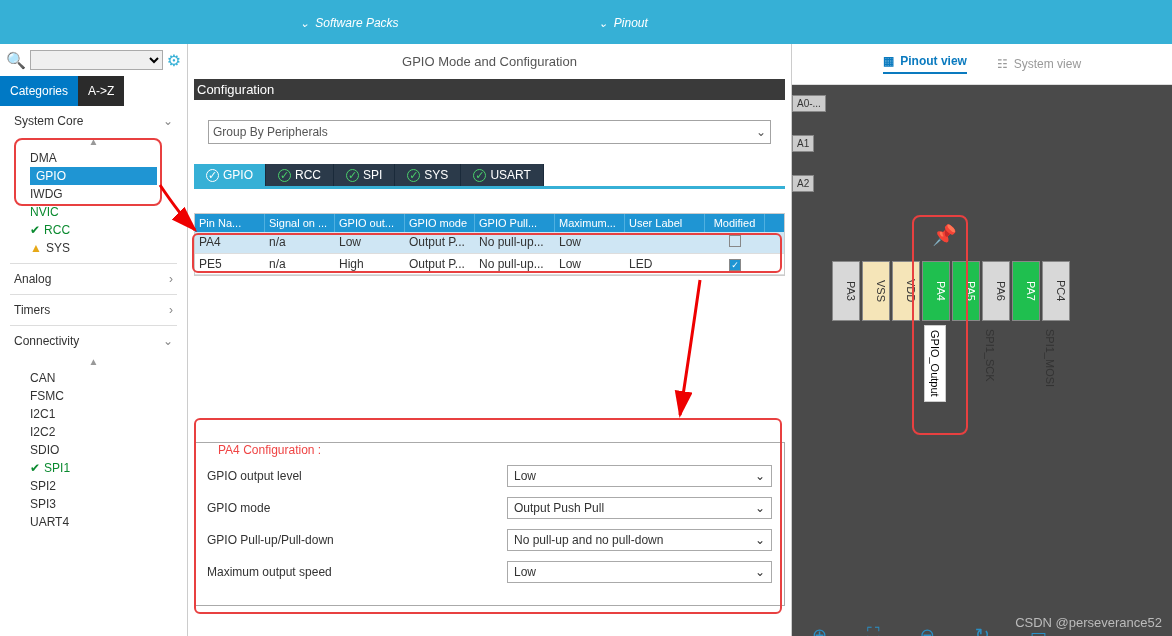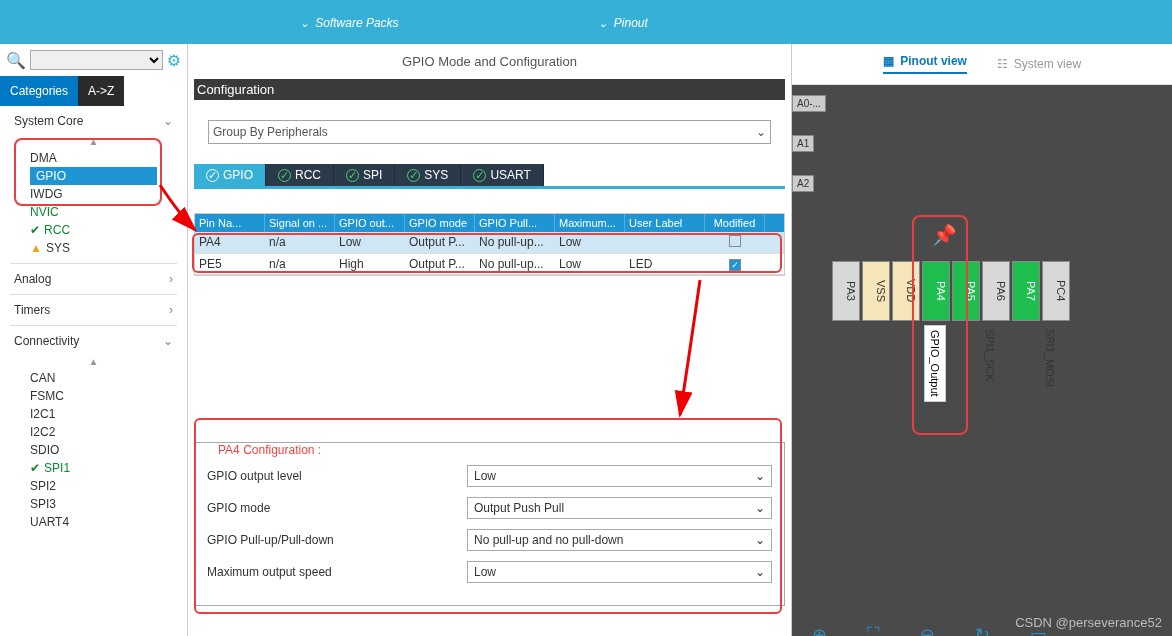--- a/index.html
+++ b/index.html
@@ -47,21 +47,21 @@
 .th{padding:3px 4px;border-right:1px solid #4fb0e0;font-size:11px;overflow:hidden;white-space:nowrap;}
 .c1{width:70px;}.c2{width:70px;}.c3{width:70px;}.c4{width:70px;}.c5{width:80px;}.c6{width:70px;}.c7{width:80px;}.c8{width:60px;text-align:center;}
 .trow{display:flex;border-bottom:1px solid #ddd;}
 .trow.selrow{background:#cfe6f4;}
 .td{padding:3px 4px;font-size:12px;color:#333;overflow:hidden;white-space:nowrap;}
 .cb{display:inline-block;width:12px;height:12px;border:1px solid #888;}
 .cb.on{background:#1f95d3;color:#fff;font-size:9px;text-align:center;line-height:11px;}
 .red-box-table{border:2px solid #e84040;border-radius:6px;position:absolute;left:192px;top:233px;width:590px;height:40px;pointer-events:none;}
 .config-panel{margin:160px 6px 6px 6px;border:1px solid #aaa;padding:12px;position:relative;}
 .config-legend{position:absolute;top:-8px;left:19px;background:#fff;padding:0 4px;color:#ef4444;margin-top:8px;}
-.cfgrow{display:flex;align-items:center;margin:10px 0;}
+.cfgrow{display:flex;align-items:center;margin:10px 0;gap:40px;}
 .cfglbl{width:260px;color:#333;}
 .cfgsel{flex:1;border:1px solid #aaa;padding:3px 6px;display:flex;justify-content:space-between;color:#333;}
 .red-box-config{border:2px solid #e84040;border-radius:6px;position:absolute;left:194px;top:418px;width:588px;height:196px;pointer-events:none;}
 .right{width:380px;display:flex;flex-direction:column;position:relative;}
 .right-tabs{display:flex;justify-content:center;gap:30px;padding:10px;border-bottom:1px solid #ddd;}
 .rtab{display:flex;align-items:center;gap:6px;}
 .rtab.active{color:#0a7abf;font-weight:bold;border-bottom:2px solid #0a7abf;padding-bottom:4px;}
 .rtab.inactive{color:#999;}
 .chip-area{flex:1;background:#4a4a4a;position:relative;overflow:hidden;}
 .pin-badge{position:absolute;background:#ccc;border:1px solid #888;padding:2px 4px;font-size:10px;color:#333;}

